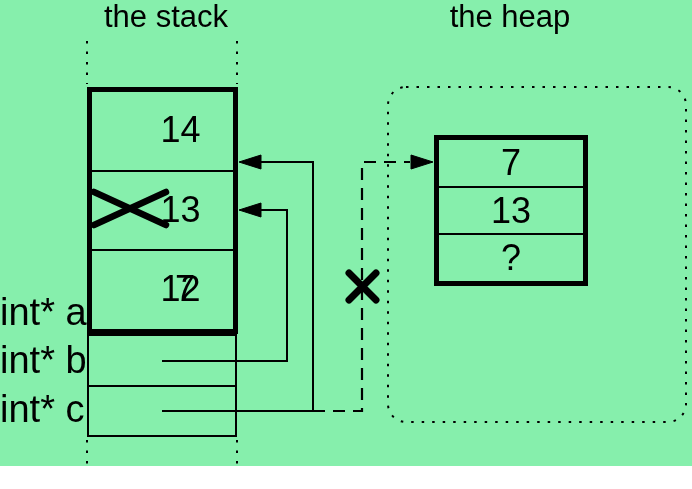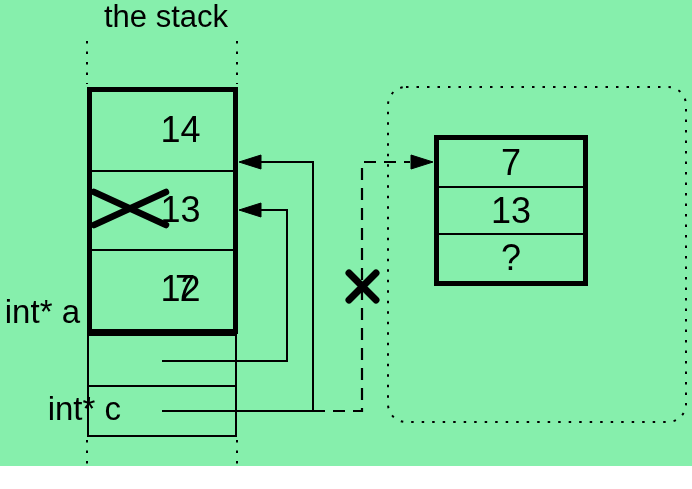--- a/index.html
+++ b/index.html
@@ -54,26 +54,26 @@
     box-sizing: border-box;
     border: 2px solid #000;
     display: flex; flex-direction: column;
   }
   .pcell { flex: 1; }
   .pcell-b { border-bottom: 2px solid #000; }
 
   
   .plabel {
     position: absolute; left: 0; width: 80px;
-    text-align: right; font-size: 33px; line-height: 32px;
+    text-align: right; font-size: 38px; line-height: 32px;
     white-space: pre;
   }
   .plabel-a { top: 296px; }
   .plabel-b { top: 344px; }
-  .plabel-c { top: 393px; padding-left: 41px; }
+  .plabel-c { top: 393px; }
 
   
   .heap-box {
     position: absolute;
     left: 434px; top: 135px;
     width: 154px; height: 151px;
     box-sizing: border-box;
     border: 5px solid #000;
     display: flex; flex-direction: column;
   }
@@ -91,40 +91,42 @@
     z-index: 5;
   }
   .overlay * { stroke: #000000; }
 </style>
 </head>
 <body>
 
 <div class="canvas">
 
   <div class="title title-stack">the stack</div>
+  <div class="title title-heap">the heap</div>
 
   <div class="stack-box">
     <div class="scell">
       <span class="cellval">14</span>
     </div>
     <div class="scell">
       <span class="cellval">13</span>
     </div>
     <div class="scell">
       <span class="cellval">12</span>
       <span class="newval">7</span>
     </div>
   </div>
 
   <div class="pcells">
     <div class="pcell pcell-b"></div>
     <div class="pcell"></div>
   </div>
 
   <div class="plabel plabel-a">int* a</div>
+  <div class="plabel plabel-b">int* b</div>
   <div class="plabel plabel-c">int* c</div>
 
   <div class="heap-box">
     <div class="hcell">7</div>
     <div class="hcell">13</div>
     <div class="hcell">?</div>
   </div>
 
   <svg class="overlay" viewBox="0 0 692 489" xmlns="http://www.w3.org/2000/svg">
 

